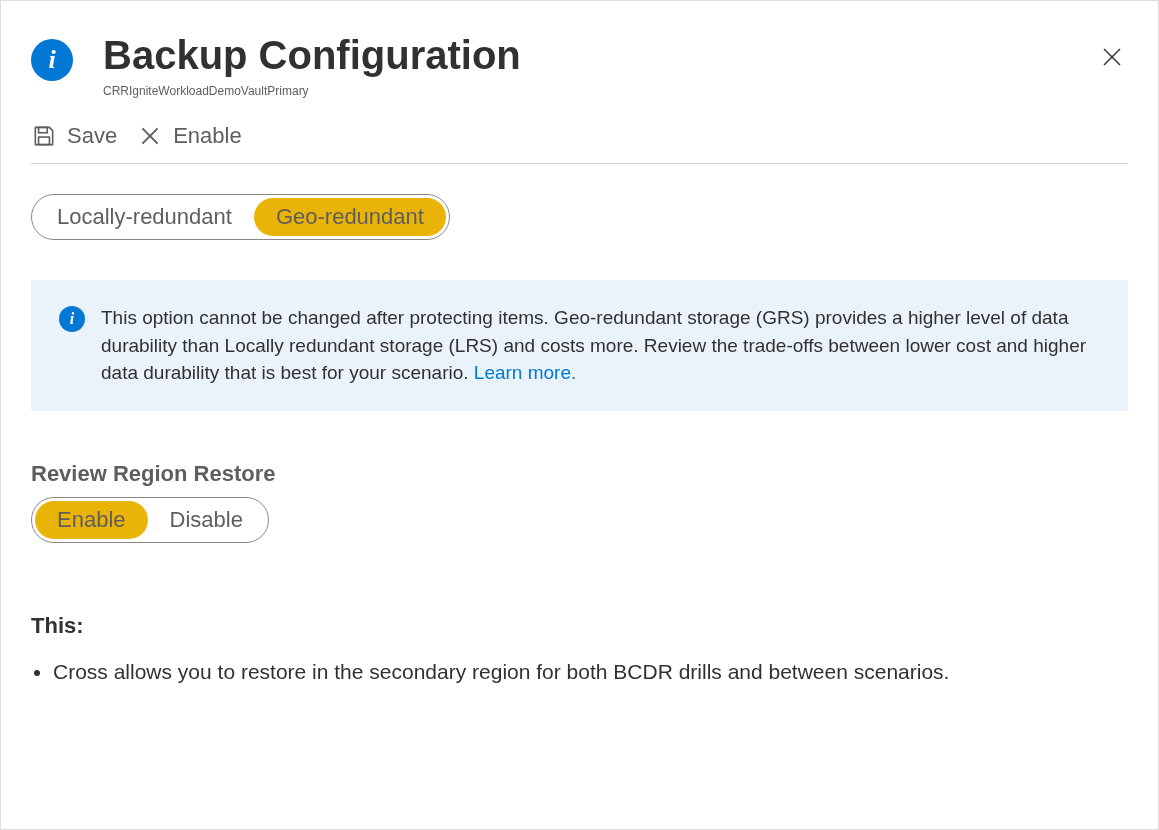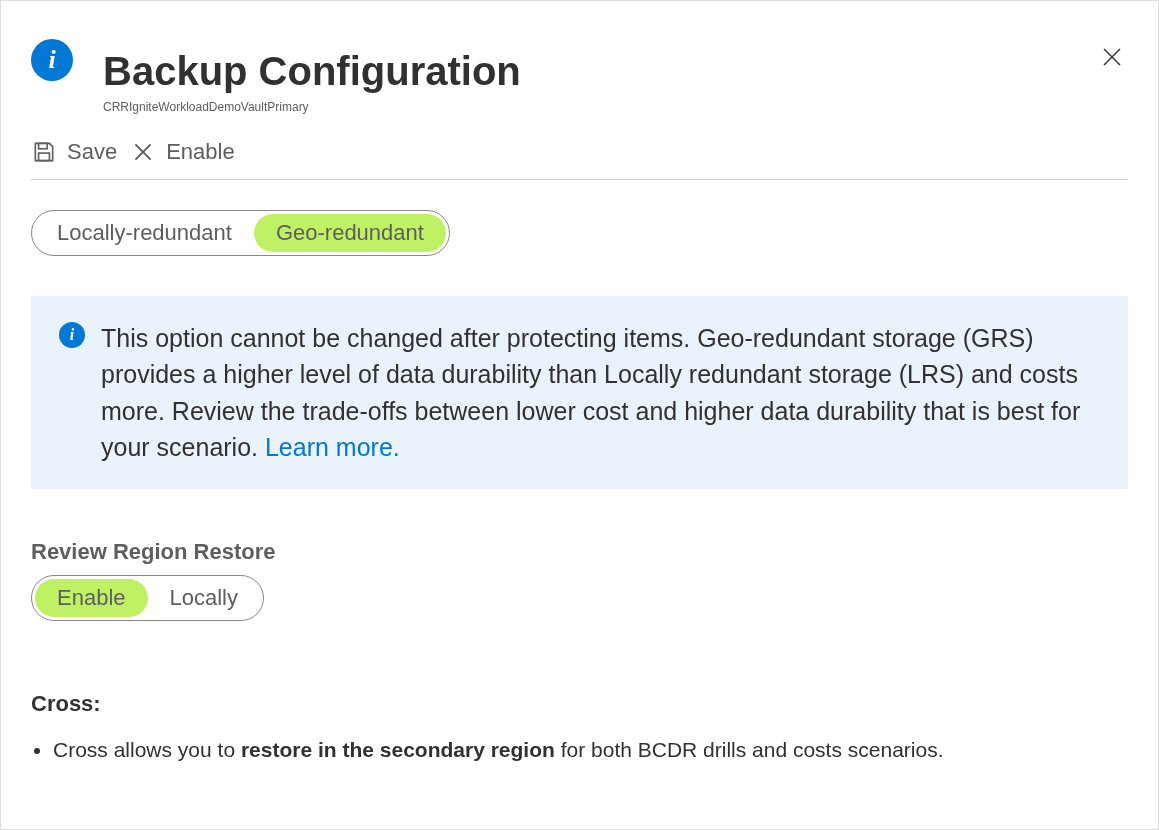--- a/index.html
+++ b/index.html
@@ -37,21 +37,20 @@
     }
     .header-icon-inner {
       color: white;
       font-family: Georgia, serif;
       font-style: italic;
       font-weight: bold;
       font-size: 26px;
     }
     .header-text {
       flex: 1;
-      margin-top: 16px;
     }
     .page-title {
       font-size: 40px;
       font-weight: 600;
       color: #323130;
       line-height: 1.2;
       margin-bottom: 5px;
     }
     .subtitle {
       font-size: 12px;
@@ -68,21 +67,21 @@
       color: #323130;
       margin-top: 10px;
     }
     .close-btn svg {
       width: 24px;
       height: 24px;
     }
     .toolbar {
       display: flex;
       align-items: center;
-      gap: 13px;
+      gap: 20px;
       padding-bottom: 14px;
       border-bottom: 1px solid #d1d1d1;
       margin-left: 0px;
       margin-bottom: 30px;
     }
     .toolbar-btn {
       display: flex;
       align-items: center;
       gap: 10px;
       color: #605e5c;
@@ -114,21 +113,21 @@
       padding: 6px 22px;
       font-size: 22px;
       color: #605e5c;
       cursor: pointer;
       border-radius: 22px;
       background: transparent;
       border: none;
       font-family: Liberation Sans, sans-serif;
     }
     .pill-option.selected {
-      background: #bef264;
+      background: #eab308;
     }
     .info-box {
       background: #eaf3fb;
       padding: 24px 28px;
       margin-bottom: 50px;
       display: flex;
       align-items: flex-start;
       gap: 16px;
     }
     .info-box-icon {
@@ -143,21 +142,21 @@
       margin-top: 2px;
     }
     .info-box-icon-inner {
       color: white;
       font-family: Georgia, serif;
       font-style: italic;
       font-weight: bold;
       font-size: 16px;
     }
     .info-box-text {
-      font-size: 25px;
+      font-size: 19px;
       color: #323130;
       line-height: 1.45;
     }
     .info-box-text a {
       color: #0078d4;
       text-decoration: none;
       cursor: pointer;
     }
     .note-section {
       margin-top: 20px;
@@ -171,21 +170,21 @@
     .note-list {
       list-style: disc;
       padding-left: 22px;
     }
     .note-list li {
       font-size: 21px;
       color: #323130;
       line-height: 1.4;
     }
     .note-list li strong {
-      font-weight: 700;
+      font-weight: 400;
     }
     .crr-section {
       margin-bottom: 30px;
     }
   </style>
 </head>
 <body>
 
 <div class="container">
   <div class="header">
@@ -233,25 +232,25 @@
     </div>
     <div class="info-box-text">
       <span>This option cannot be changed after protecting items.  Geo-redundant storage (GRS) provides a higher level of data durability than Locally redundant storage (LRS) and costs more. Review the trade-offs between lower cost and higher data durability that is best for your scenario. </span><a>Learn more.</a>
     </div>
   </div>
 
   <div class="crr-section">
     <div class="section-label">Review Region Restore</div>
     <div class="pill-group">
       <button class="pill-option selected">Enable</button>
-      <button class="pill-option">Locally</button>
+      <button class="pill-option">Disable</button>
     </div>
   </div>
 
   <div class="note-section">
-    <div class="note-label">Cross:</div>
+    <div class="note-label">This:</div>
     <ul class="note-list">
       <li>
-        <span>Cross allows you to </span><strong>restore in the secondary region</strong><span> for both BCDR drills and costs scenarios.</span>
+        <span>Cross allows you to </span><strong>restore in the secondary region</strong><span> for both BCDR drills and between scenarios.</span>
       </li>
     </ul>
   </div>
 </div>
 
 </body></html>

